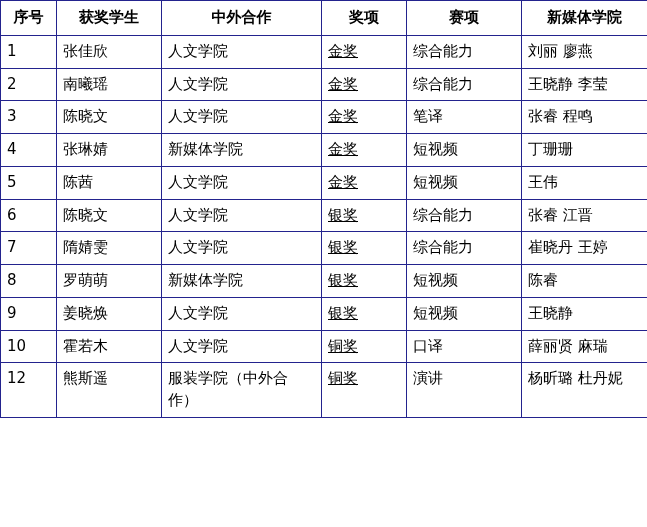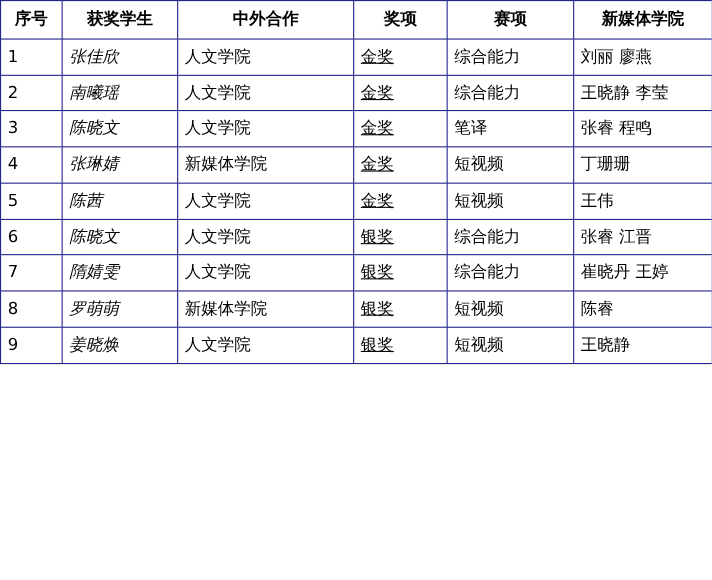--- a/index.html
+++ b/index.html
@@ -45,21 +45,21 @@
   }
   
   col.c0 { width: 56px; }
   col.c1 { width: 105px; }
   col.c2 { width: 160px; }
   col.c3 { width: 85px; }
   col.c4 { width: 115px; }
   col.c5 { width: 126px; }
 
   td.col-seq { text-align: left; padding-left: 6px; }
-  td.col-name { text-align: left; font-style: italic; }
+  td.col-name { text-align: left; }
   td.col-college { text-align: left; }
   td.col-prize { text-align: center; text-decoration: underline; }
   td.col-event { text-align: left; }
   td.col-teacher { text-align: left; }
 
   thead th.h-seq,
   thead th.h-name,
   thead th.h-college,
   thead th.h-prize,
   thead th.h-event,
@@ -156,15 +156,31 @@
         <td class="col-teacher">陈睿</td>
       </tr>
       <tr>
         <td class="col-seq">9</td>
         <td class="col-name">姜晓焕</td>
         <td class="col-college">人文学院</td>
         <td class="col-prize">银奖</td>
         <td class="col-event">短视频</td>
         <td class="col-teacher">王晓静</td>
       </tr>
+      <tr>
+        <td class="col-seq">10</td>
+        <td class="col-name">霍若木</td>
+        <td class="col-college">人文学院</td>
+        <td class="col-prize">铜奖</td>
+        <td class="col-event">口译</td>
+        <td class="col-teacher">薛丽贤 麻瑞</td>
+      </tr>
+      <tr>
+        <td class="col-seq">12</td>
+        <td class="col-name">熊斯遥</td>
+        <td class="col-college">服装学院（中外合作）</td>
+        <td class="col-prize">铜奖</td>
+        <td class="col-event">演讲</td>
+        <td class="col-teacher">杨昕璐 杜丹妮</td>
+      </tr>
     </tbody>
   </table>
 </div>
 
 </body></html>

